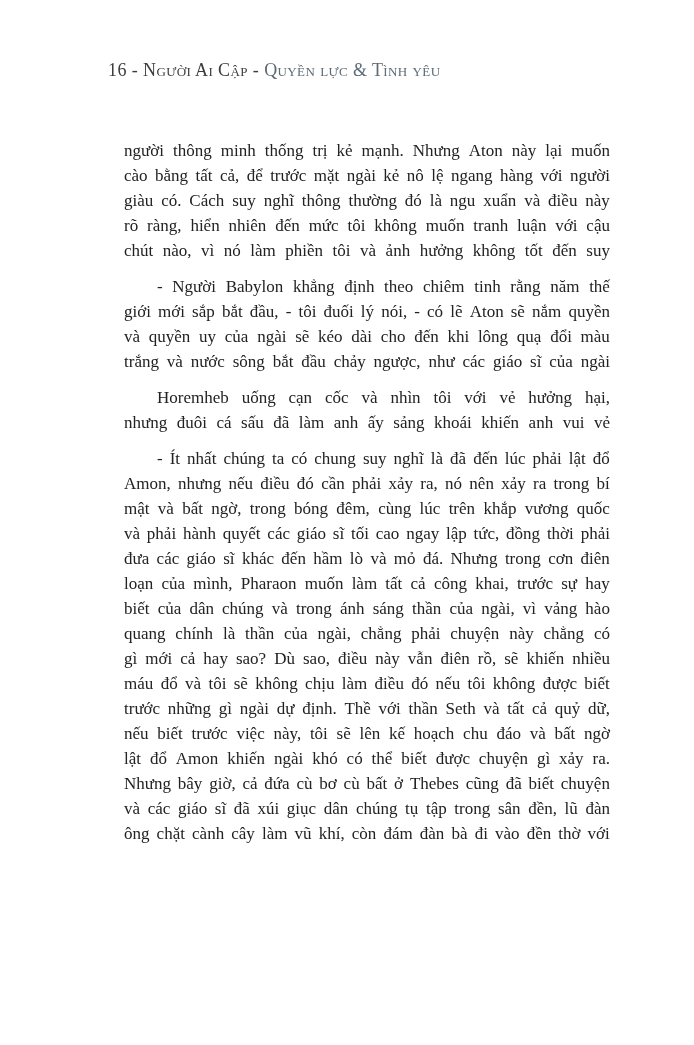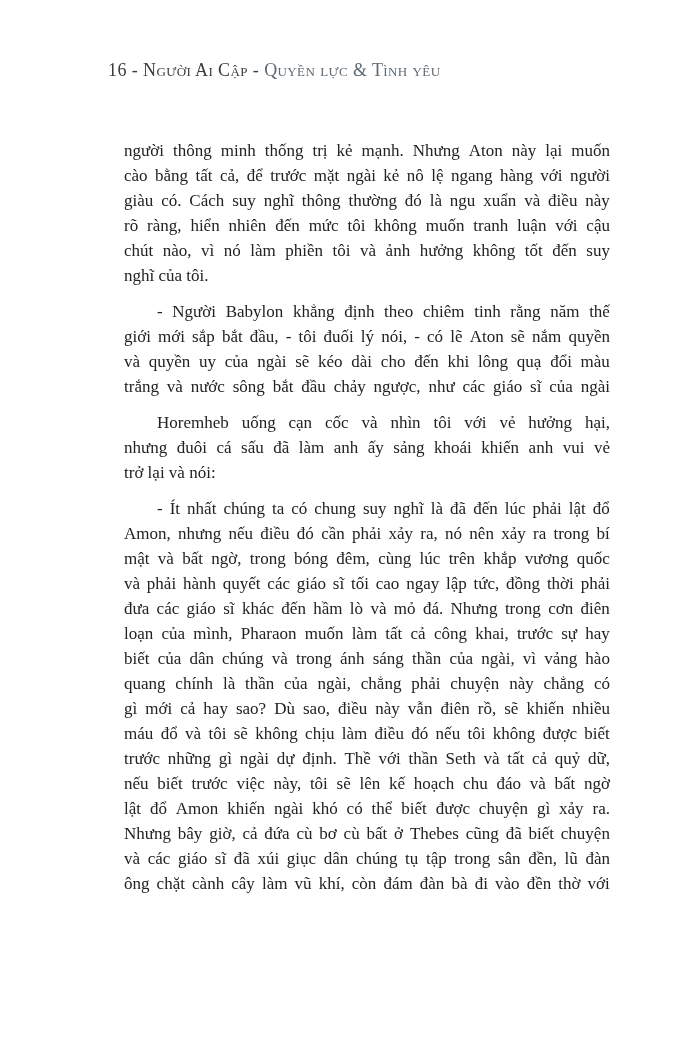--- a/index.html
+++ b/index.html
@@ -125,21 +125,20 @@
           <span>phiền</span>
           <span>tôi</span>
           <span>và</span>
           <span>ảnh</span>
           <span>hưởng</span>
           <span>không</span>
           <span>tốt</span>
           <span>đến</span>
           <span>suy</span>
         </div>
-        <div class="line plain">nghĩ của tôi.</div>
       </div>
       <div class="para">
         <div class="line indent">
           <span>-</span>
           <span>Người</span>
           <span>Babylon</span>
           <span>khẳng</span>
           <span>định</span>
           <span>theo</span>
           <span>chiêm</span>
@@ -224,21 +223,20 @@
           <span>làm</span>
           <span>anh</span>
           <span>ấy</span>
           <span>sảng</span>
           <span>khoái</span>
           <span>khiến</span>
           <span>anh</span>
           <span>vui</span>
           <span>vẻ</span>
         </div>
-        <div class="line plain">trở lại và nói:</div>
       </div>
       <div class="para">
         <div class="line indent">
           <span>-</span>
           <span>Ít</span>
           <span>nhất</span>
           <span>chúng</span>
           <span>ta</span>
           <span>có</span>
           <span>chung</span>

